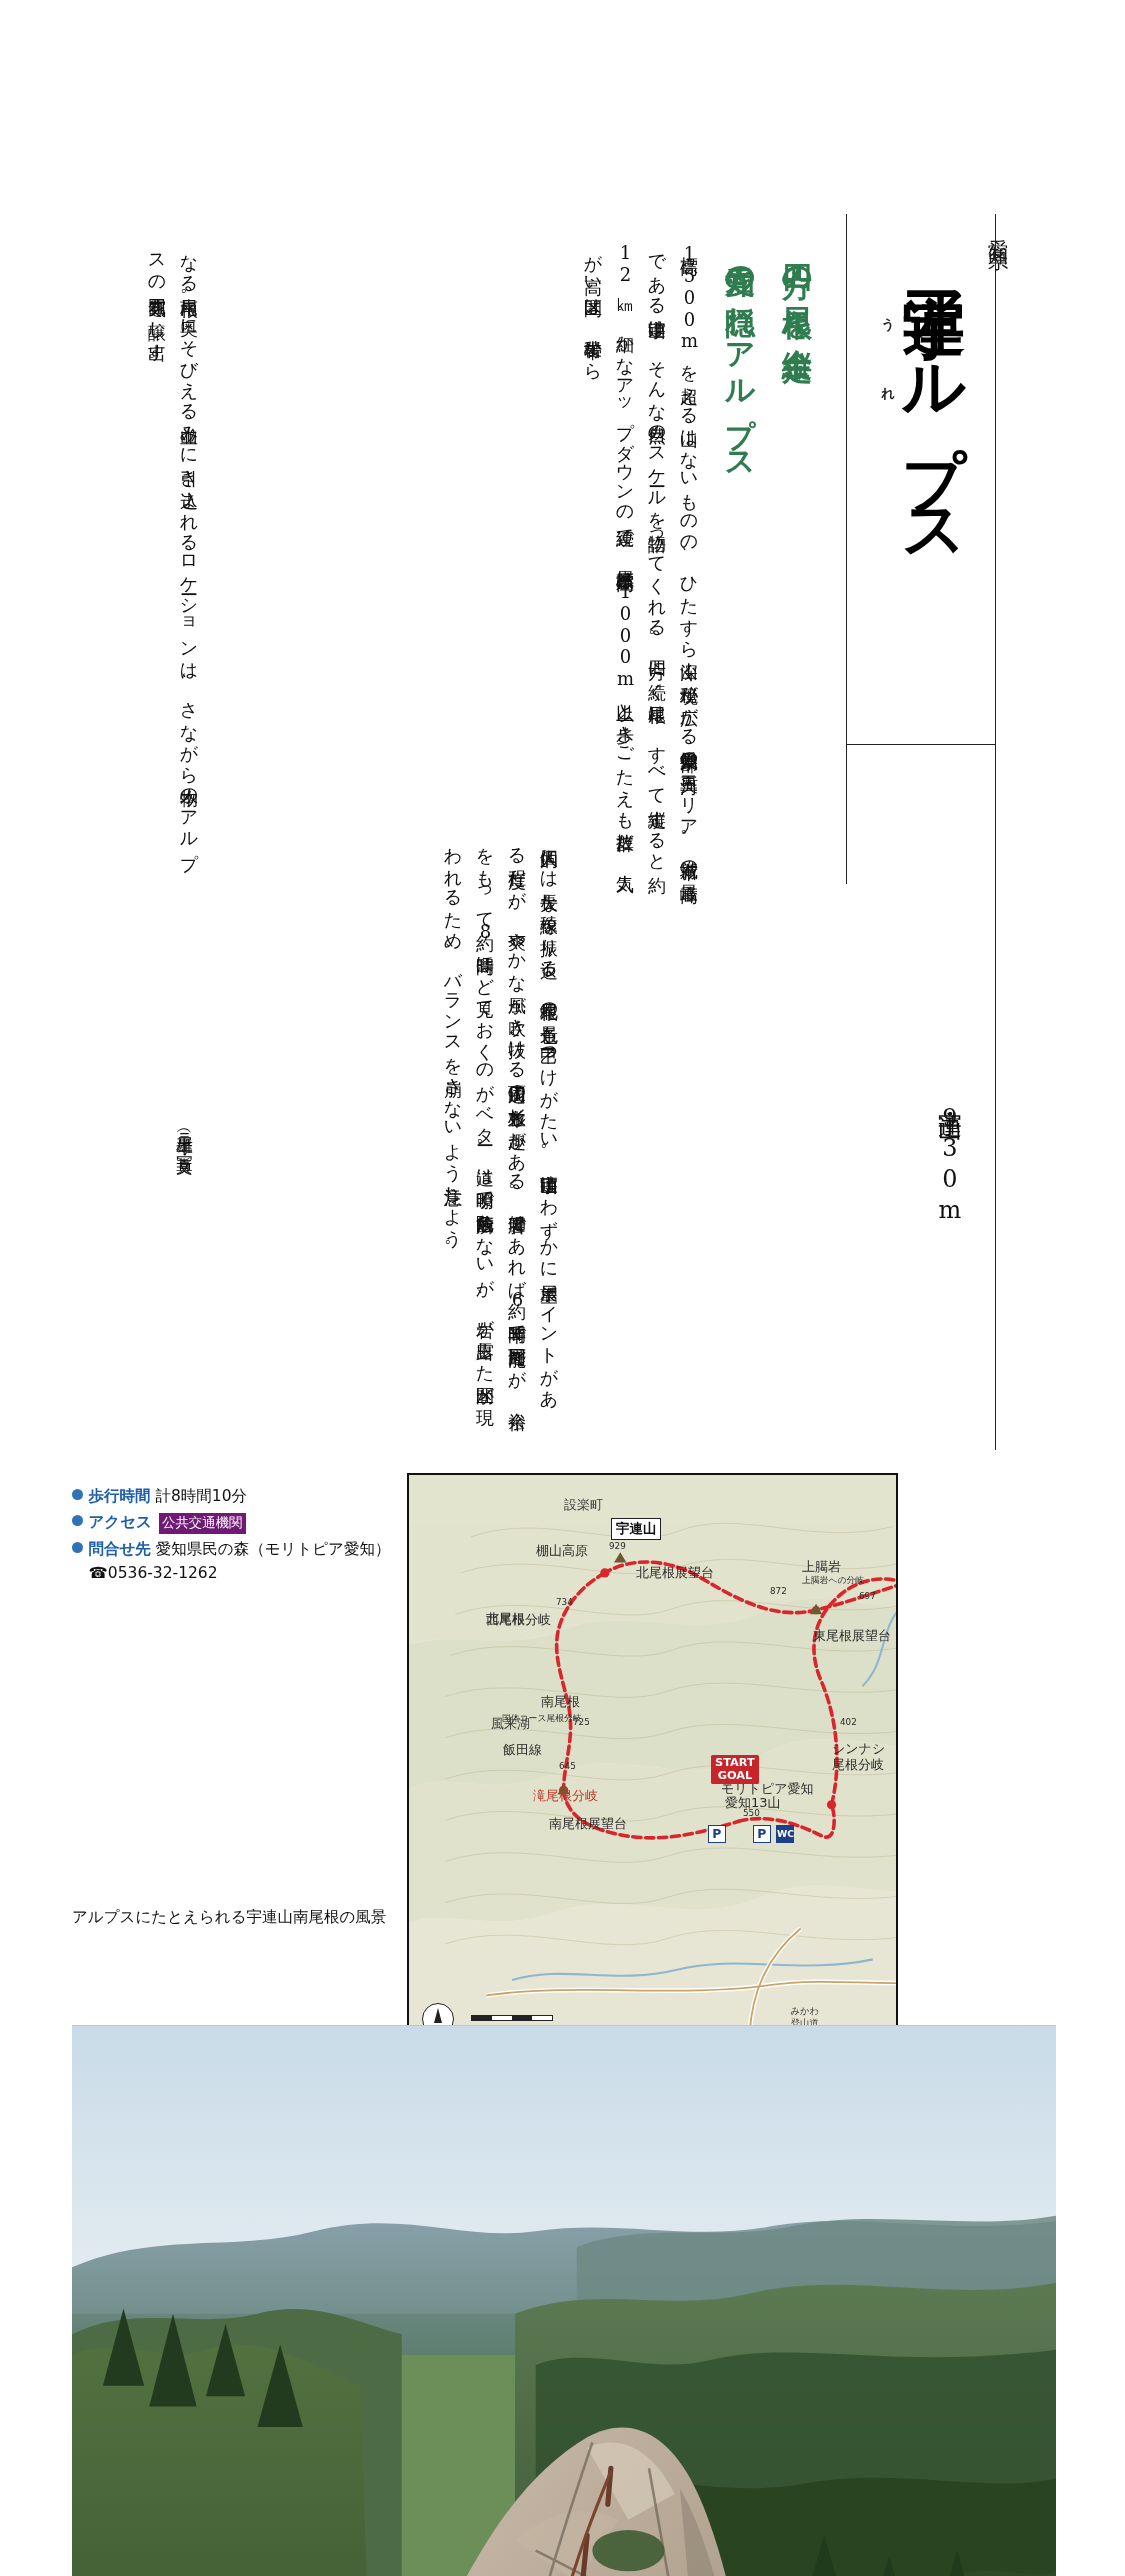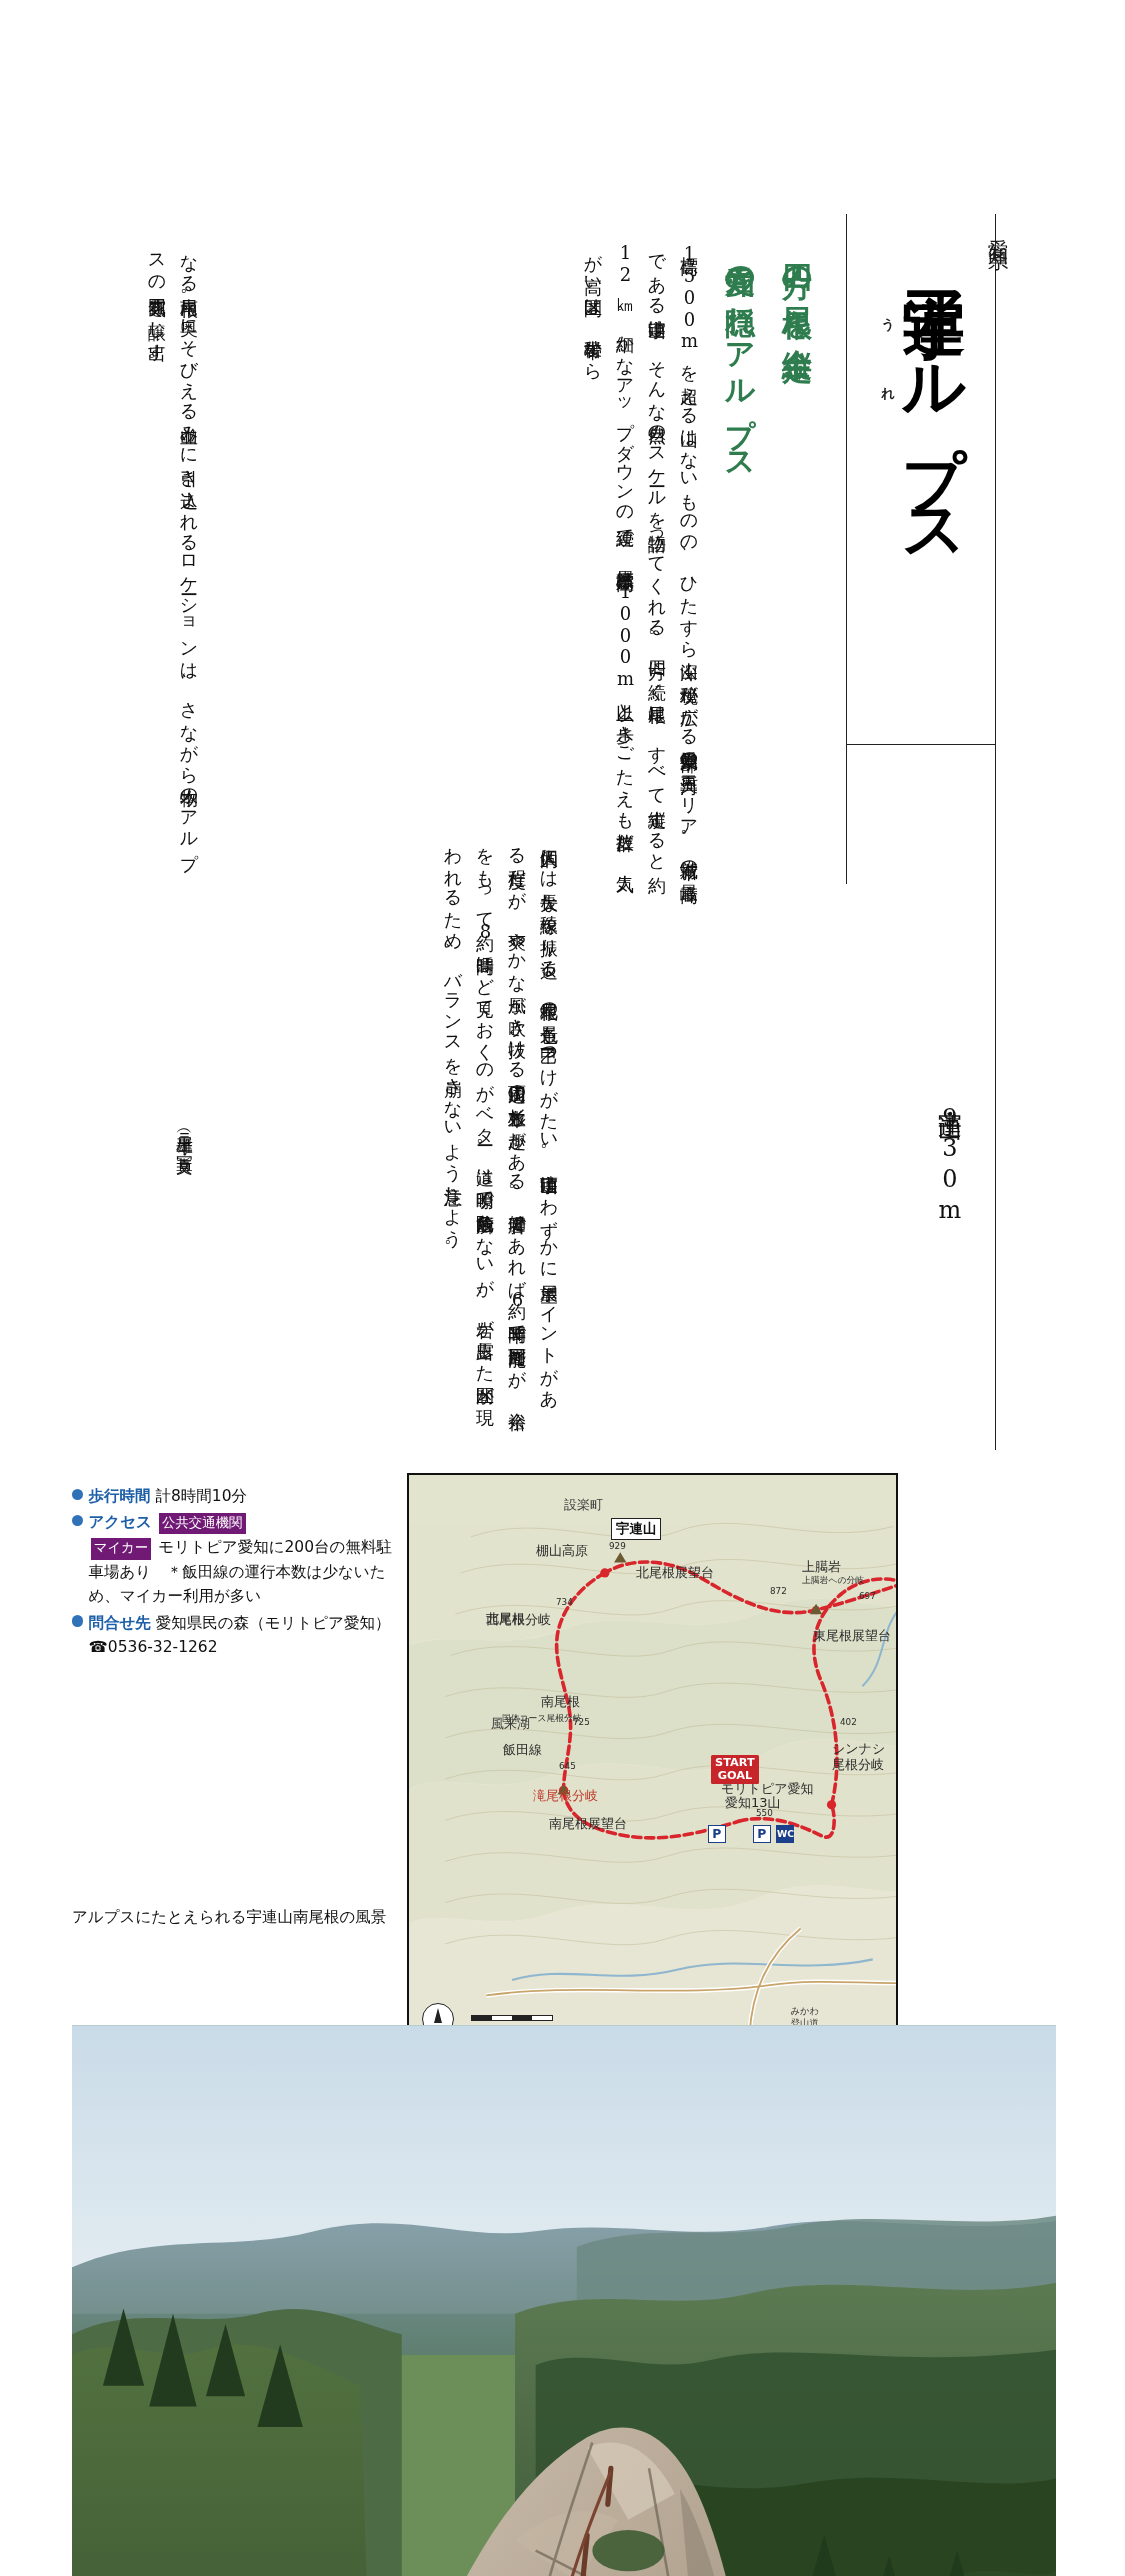--- a/index.html
+++ b/index.html
@@ -325,24 +325,20 @@
         <span>計8時間10分</span>
       </div>
     </div>
 
     <div class="info-row">
       <span class="bullet"></span>
       <div>
         <div class="info-line">
           <span class="info-head">アクセス</span>
           <span class="tagfill">公共交通機関</span>
-        </div>
-        <div class="info-line">
-          <span class="tagfill">マイカー</span>
-          <span>モリトピア愛知に200台の無料駐車場あり　＊飯田線の運行本数は少ないため、マイカー利用が多い</span>
         </div>
       </div>
     </div>
 
     <div class="info-row">
       <span class="bullet"></span>
       <div>
         <span class="info-head">問合せ先</span>
         <span>愛知県民の森（モリトピア愛知）☎0536-32-1262</span>
       </div>
@@ -440,21 +436,21 @@
     <div class="map-label mlab-small" style="left:140px; top:340px;">南尾根展望台</div>
     <div class="map-label mlab-small" style="left:312px; top:305px;">モリトピア愛知</div>
     <div class="map-label mlab-small" style="left:316px; top:319px;">愛知13山</div>
 
     <div class="map-label mlab-tiny" style="left:200px; top:66px;">929</div>
     <div class="map-label mlab-tiny" style="left:361px; top:111px;">872</div>
     <div class="map-label mlab-tiny" style="left:450px; top:116px;">697</div>
     <div class="map-label mlab-tiny" style="left:147px; top:122px;">734</div>
     <div class="map-label mlab-tiny" style="left:164px; top:242px;">725</div>
     <div class="map-label mlab-tiny" style="left:150px; top:286px;">645</div>
-    <div class="map-label mlab-tiny" style="left:347px; top:333px;">550</div>
+    <div class="map-label mlab-tiny" style="left:334px; top:333px;">550</div>
     <div class="map-label mlab-tiny" style="left:431px; top:242px;">402</div>
 
     <div class="peak-chip" style="left:202px; top:43px;">宇連山</div>
 
     <div class="sg-chip" style="left:302px; top:280px;">
       <span>START</span><br>
       <span>GOAL</span>
     </div>
 
     <div class="p-chip" style="left:299px; top:350px;">P</div>

